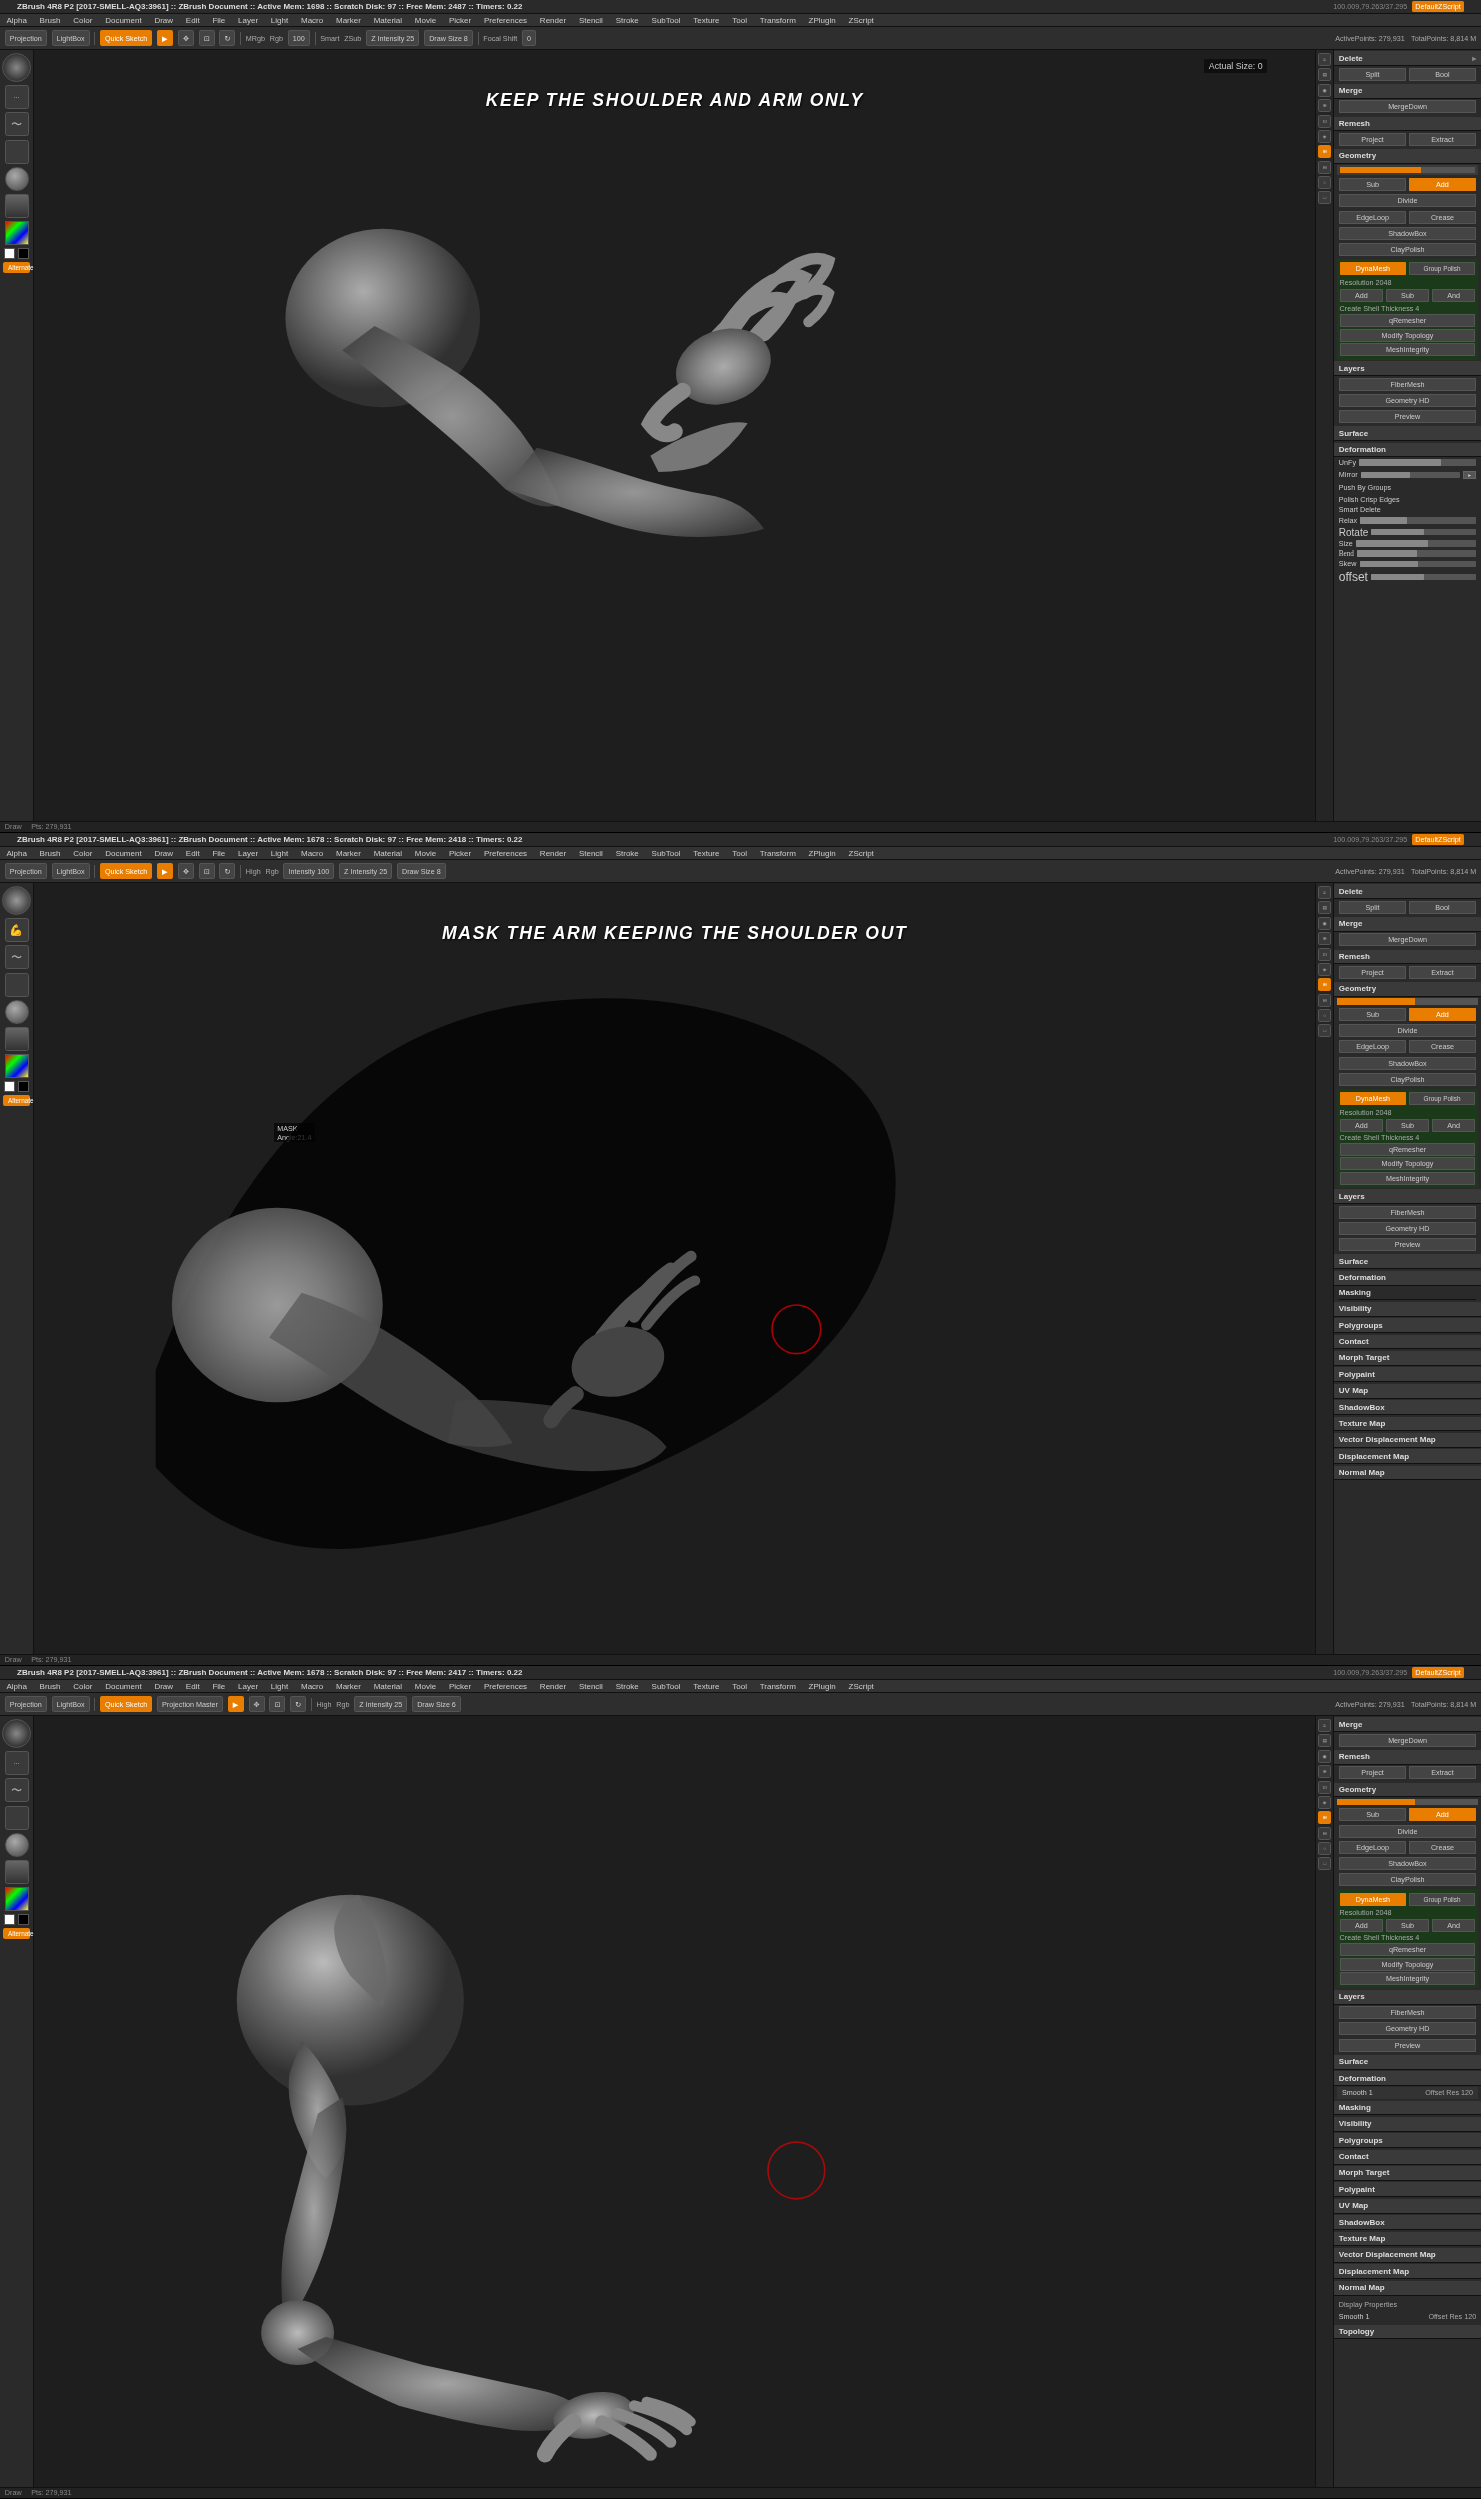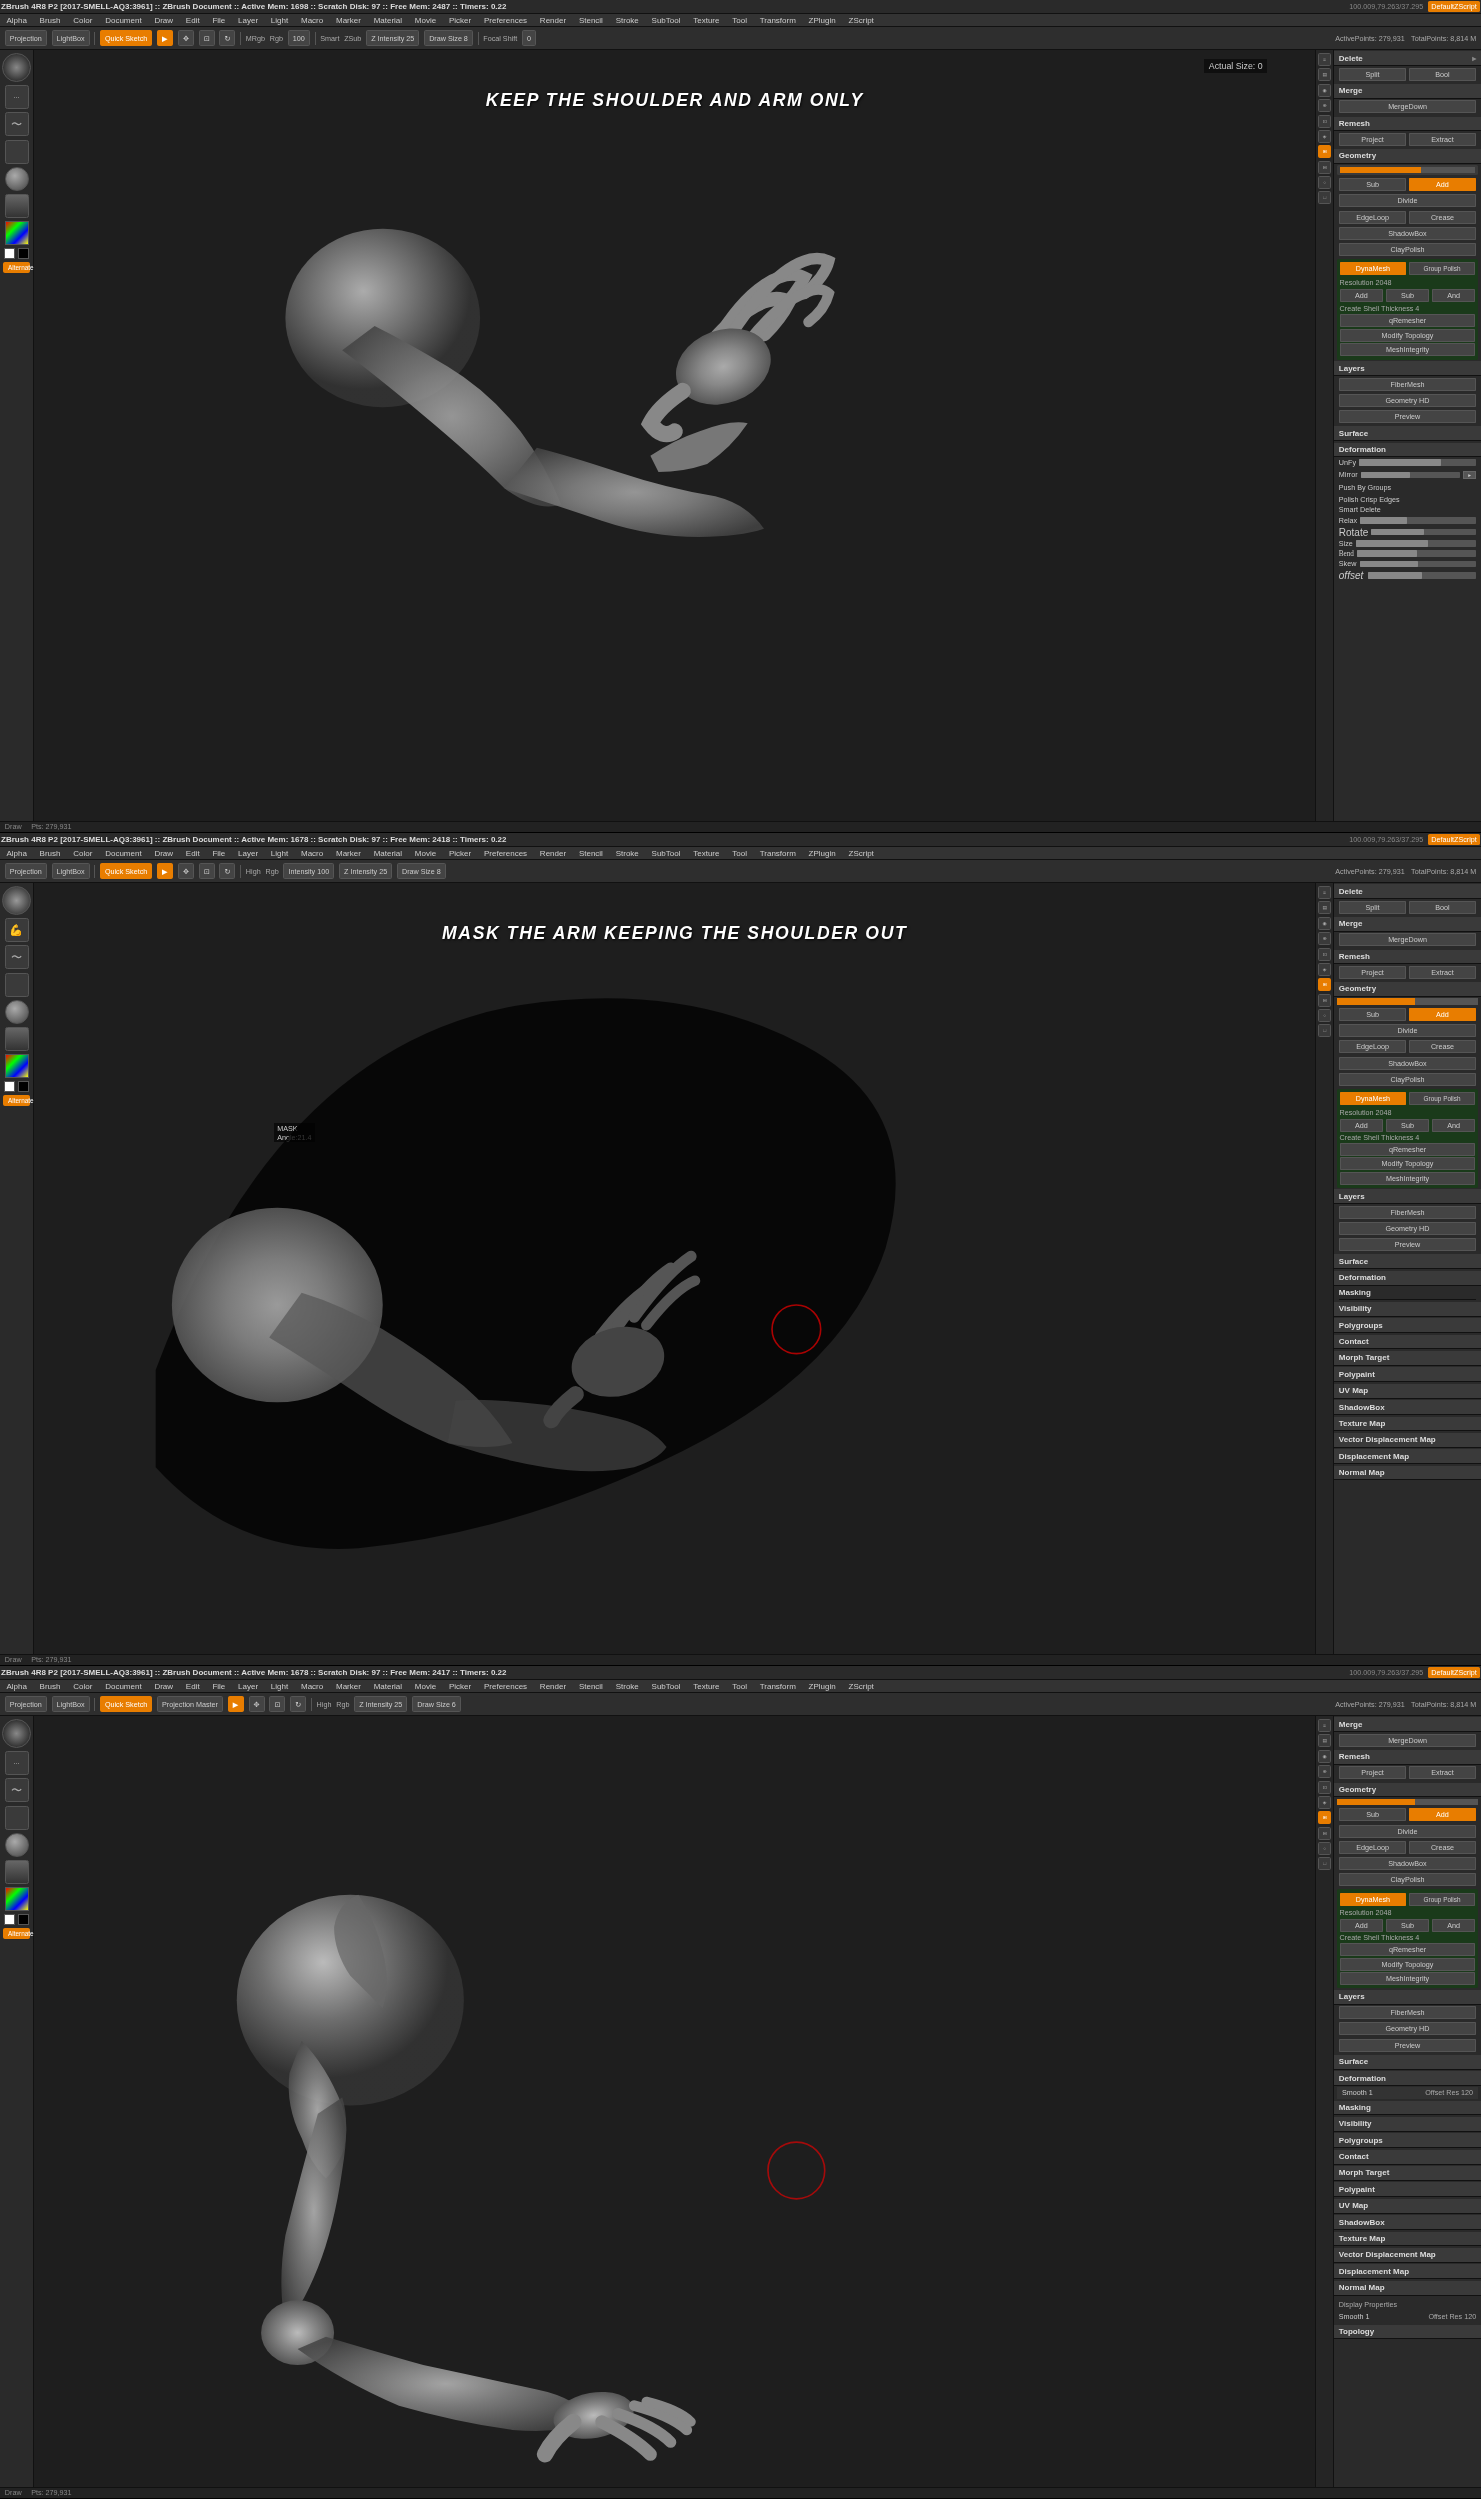--- a/index.html
+++ b/index.html
@@ -22,21 +22,21 @@
       display: flex;
       flex-direction: column;
     }
 
     
     .top-bar {
       height: 14.4px;
       background: #2a2a2a;
       display: flex;
       align-items: center;
-      padding: 0 1px;
+      padding: 0 17px;
       gap: 4.8px;
       font-size: 8px;
       color: #aaa;
       border-bottom: 0.8px solid #111;
       flex-shrink: 0;
     }
     .top-bar-title {
       color: #ddd;
       font-weight: bold;
       font-size: 8px;
@@ -559,21 +559,21 @@
         <div style="display:flex; align-items:center; gap:3.2px;">
           <span style="font-size:7.2px; color:#ccc;">Skew</span>
           <div style="flex:1; height:6.4px; background:#555; border-radius:0.8px;">
             <div style="width:50%; height:100%; background:#888; border-radius:0.8px;"></div>
           </div>
         </div>
       </div>
 
       <div class="deform-item">
         <div style="display:flex; align-items:center; gap:3.2px;">
-          <span style="font-size:10px; color:#ccc; min-width:26px;font-style:italic;">offset</span>
+          <span style="font-size:12px; color:#ccc; min-width:26px;">offset</span>
           <div style="flex:1; height:6.4px; background:#555; border-radius:0.8px;">
             <div style="width:50%; height:100%; background:#888; border-radius:0.8px;"></div>
           </div>
         </div>
       </div>
     </div>
   </div>
 
   <div class="status-bar">
     <span>Draw</span>

